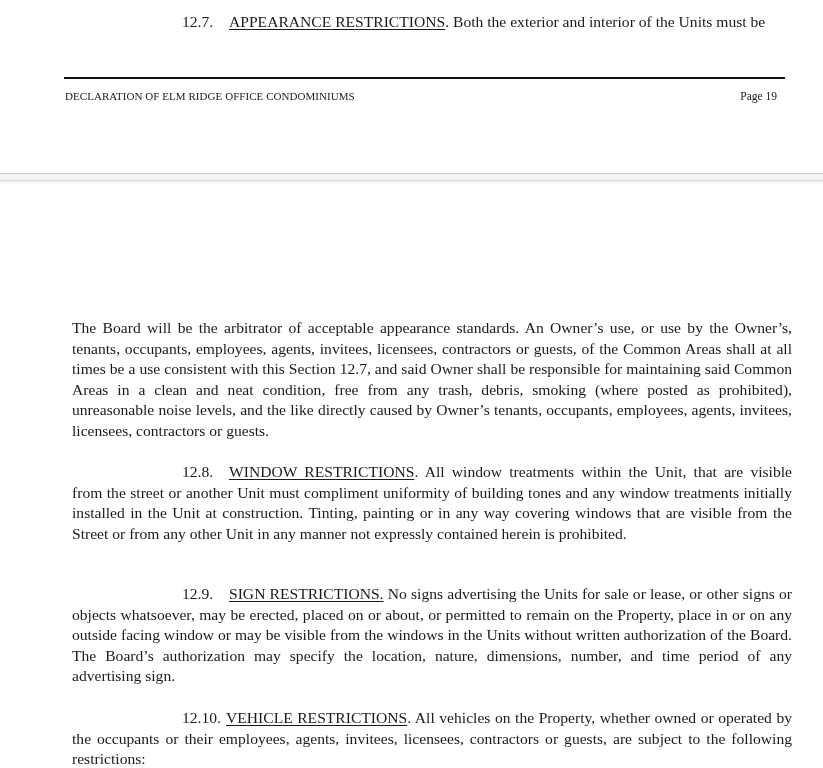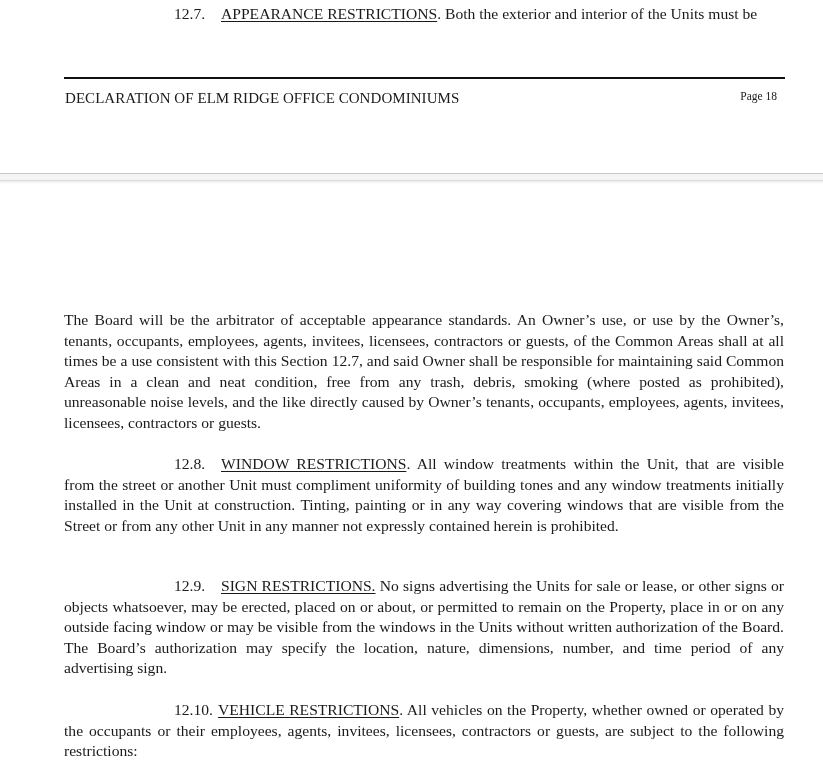--- a/index.html
+++ b/index.html
@@ -15,21 +15,21 @@
       font-family: "Liberation Serif", "DejaVu Serif", serif;
       color: #1a1a1a;
     }
     .para {
       position: absolute;
       left: 64px;
       width: 720px;
       font-size: 15.6px;
       line-height: 20.6px;
       text-align: justify;
-      margin: 0;
+      margin: 8px;
     }
     .indent {
       display: inline-block;
       width: 56px;
     }
     .secnum {
       display: inline-block;
       min-width: 47px;
     }
     .heading {
@@ -42,21 +42,21 @@
       left: 64px;
       top: 77px;
       width: 721px;
       height: 2px;
       background: #111111;
     }
     .footer-left {
       position: absolute;
       left: 65px;
       top: 90px;
-      font-size: 15px;
+      font-size: 11px;
       letter-spacing: 0.05px;
       color: #1a1a1a;
     }
     .footer-right {
       position: absolute;
       right: 46px;
       top: 90px;
       font-size: 11.5px;
       color: #1a1a1a;
     }
@@ -80,21 +80,21 @@
       background: linear-gradient(#ececec, #ffffff);
     }
   </style>
 </head>
 <body>
 
 <p class="para" style="top:4px; text-align:left;"><span class="indent" style="width:110px;"></span><span class="secnum">12.7.</span><span class="heading">APPEARANCE RESTRICTIONS</span><span>. Both the exterior and interior of the Units must be</span><br></p>
 
 <div class="rule-top"></div>
 <div class="footer-left">DECLARATION OF ELM RIDGE OFFICE CONDOMINIUMS</div>
-<div class="footer-right">Page 18</div>
+<div class="footer-right">Page 19</div>
 
 <div class="page-gap"></div>
 <div class="page-gap-shadow"></div>
 
 <p class="para" style="top:310px;">The Board will be the arbitrator of acceptable appearance standards.  An Owner’s use, or use by the Owner’s, tenants, occupants, employees, agents, invitees, licensees, contractors or guests, of the Common Areas shall at all times be a use consistent with this Section 12.7, and said Owner shall be responsible for maintaining said Common Areas in a clean and neat condition, free from any trash, debris, smoking (where posted as prohibited), unreasonable noise levels, and the like directly caused by Owner’s tenants, occupants, employees, agents, invitees, licensees, contractors or guests.</p>
 
 <p class="para" style="top:454px;"><span class="indent" style="width:110px;"></span><span class="secnum">12.8.</span><span class="heading">WINDOW RESTRICTIONS</span><span>. All window treatments within the Unit, that are visible from the street or another Unit must compliment uniformity of building tones and any window treatments initially installed in the Unit at construction.  Tinting, painting or in any way covering windows that are visible from the Street or from any other Unit in any manner not expressly contained herein is prohibited.</span></p>
 
 <p class="para" style="top:576px;"><span class="indent" style="width:110px;"></span><span class="secnum">12.9.</span><span class="heading">SIGN RESTRICTIONS.</span><span>  No signs advertising the Units for sale or lease, or other signs or objects whatsoever, may be erected, placed on or about, or permitted to remain on the Property, place in or on any outside facing window or may be visible from the windows in the Units without written authorization of the Board.  The Board’s authorization may specify the location, nature, dimensions, number, and time period of any advertising sign.</span></p>
 

